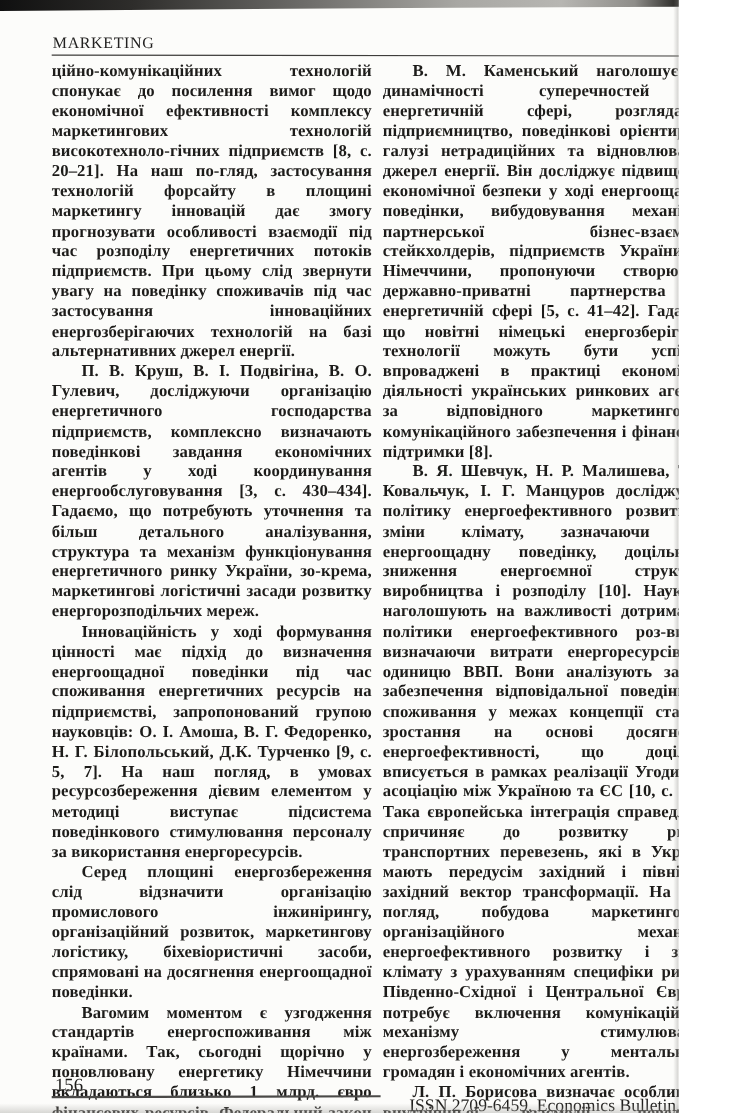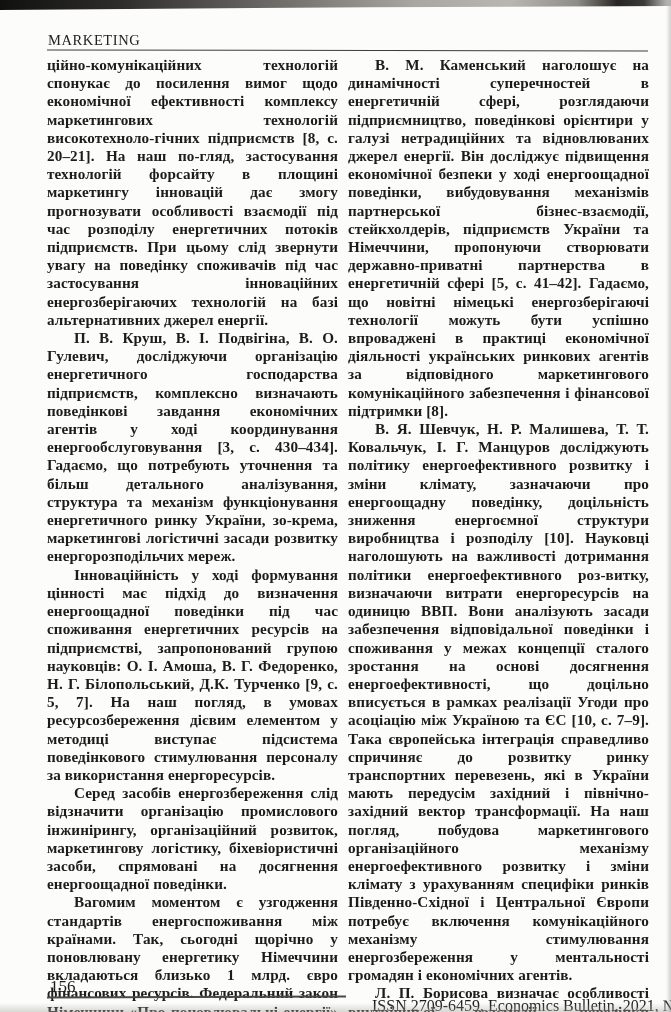--- a/index.html
+++ b/index.html
@@ -2,21 +2,21 @@
 <html><head>
 <meta charset="utf-8">
 <style>
   html, body {
     margin: 0;
     padding: 0;
     background: #ffffff;
   }
   .page {
     position: relative;
-    width: 671px;
+    width: 617px;
     height: 1012px;
     background: #fcfcfa;
     overflow: hidden;
     font-family: "Liberation Serif", "DejaVu Serif", serif;
     color: #1d1c1a;
   }
   
   .scan-top-bar {
     position: absolute;
     top: 0; left: 0;
@@ -94,21 +94,21 @@
 
   <div class="scan-top-bar"></div>
 
   <div class="running-head">MARKETING</div>
   <div class="header-rule"></div>
 
   <div class="col col-left">
     <p>ційно-комунікаційних технологій спонукає до посилення вимог щодо економічної ефективності комплексу маркетингових технологій високотехноло-гічних підприємств [8, с. 20–21]. На наш по-гляд, застосування технологій форсайту в площині маркетингу інновацій дає змогу прогнозувати особливості взаємодії під час розподілу енергетичних потоків підприємств. При цьому слід звернути увагу на поведінку споживачів під час застосування інноваційних енергозберігаючих технологій на базі альтернативних джерел енергії.</p>
     <p class="ind">П. В. Круш, В. І. Подвігіна, В. О. Гулевич, досліджуючи організацію енергетичного господарства підприємств, комплексно визначають поведінкові завдання економічних агентів у ході координування енергообслуговування [3, с. 430–434]. Гадаємо, що потребують уточнення та більш детального аналізування, структура та механізм функціонування енергетичного ринку України, зо-крема, маркетингові логістичні засади розвитку енергорозподільчих мереж.</p>
     <p class="ind">Інноваційність у ході формування цінності має підхід до визначення енергоощадної поведінки під час споживання енергетичних ресурсів на підприємстві, запропонований групою науковців: О. І. Амоша, В. Г. Федоренко, Н. Г. Білопольський, Д.К. Турченко [9, с. 5, 7]. На наш погляд, в умовах ресурсозбереження дієвим елементом у методиці виступає підсистема поведінкового стимулювання персоналу за використання енергоресурсів.</p>
-    <p class="ind">Серед засобів енергозбереження слід відзначити організацію промислового інжинірингу, організаційний розвиток, маркетингову логістику, біхевіористичні засоби, спрямовані на  досягнення енергоощадної поведінки.</p>
+    <p class="ind">Серед площині енергозбереження слід відзначити організацію промислового інжинірингу, організаційний розвиток, маркетингову логістику, біхевіористичні засоби, спрямовані на  досягнення енергоощадної поведінки.</p>
     <p class="ind">Вагомим моментом є узгодження стандартів енергоспоживання між країнами. Так, сьогодні щорічно у поновлювану енергетику Німеччини вкладаються близько 1 млрд. євро фінансових ресурсів. Федеральний закон Німеччини «Про поновлювальні енергії» передбачає включення енергії, що генерується з поновлюваних джерел до єдиної енергосистеми та спонукання під час поведінки споживачів до розширення інновацій в енергетиці за рахунок постійного</p>
   </div>
 
   <div class="col col-right">
     <p class="ind">В. М. Каменський наголошує на динамічності суперечностей в енергетичній сфері, розглядаючи підприємництво, поведінкові орієнтири у галузі нетрадиційних та відновлюваних джерел енергії. Він досліджує підвищення економічної безпеки у ході енергоощадної поведінки, вибудовування механізмів партнерської бізнес-взаємодії, стейкхолдерів, підприємств України та Німеччини, пропонуючи створювати державно-приватні партнерства в енергетичній сфері [5, с. 41–42]. Гадаємо, що новітні німецькі енергозберігаючі технології можуть бути успішно впроваджені в практиці економічної діяльності українських ринкових агентів за відповідного маркетингового комунікаційного забезпечення і фінансової підтримки [8].</p>
     <p class="ind">В. Я. Шевчук, Н. Р. Малишева, Т. Т. Ковальчук, І. Г. Манцуров досліджують політику енергоефективного розвитку і зміни клімату, зазначаючи про енергоощадну поведінку, доцільність зниження енергоємної структури виробництва і розподілу [10]. Науковці наголошують на важливості дотримання політики енергоефективного роз-витку, визначаючи витрати енергоресурсів на одиницю ВВП. Вони аналізують засади забезпечення відповідальної поведінки і споживання у межах концепції сталого зростання на основі досягнення енергоефективності, що доцільно вписується в рамках реалізації Угоди про асоціацію між Україною та ЄС [10, с. 7–9]. Така європейська інтеграція справедливо спричиняє до розвитку ринку транспортних перевезень, які в України мають передусім західний і північно-західний вектор трансформації. На наш погляд, побудова маркетингового організаційного механізму енергоефективного розвитку і зміни клімату з урахуванням специфіки ринків Південно-Східної і Центральної Європи потребує включення комунікаційного механізму стимулювання енергозбереження у ментальності громадян і економічних агентів.</p>
     <p class="ind">Л. П. Борисова визначає особливості внутрішньої взаємодії, поведінки персоналу на підприємствах на засадах маркетингової</p>
   </div>
 
   <div class="page-number">156</div>

